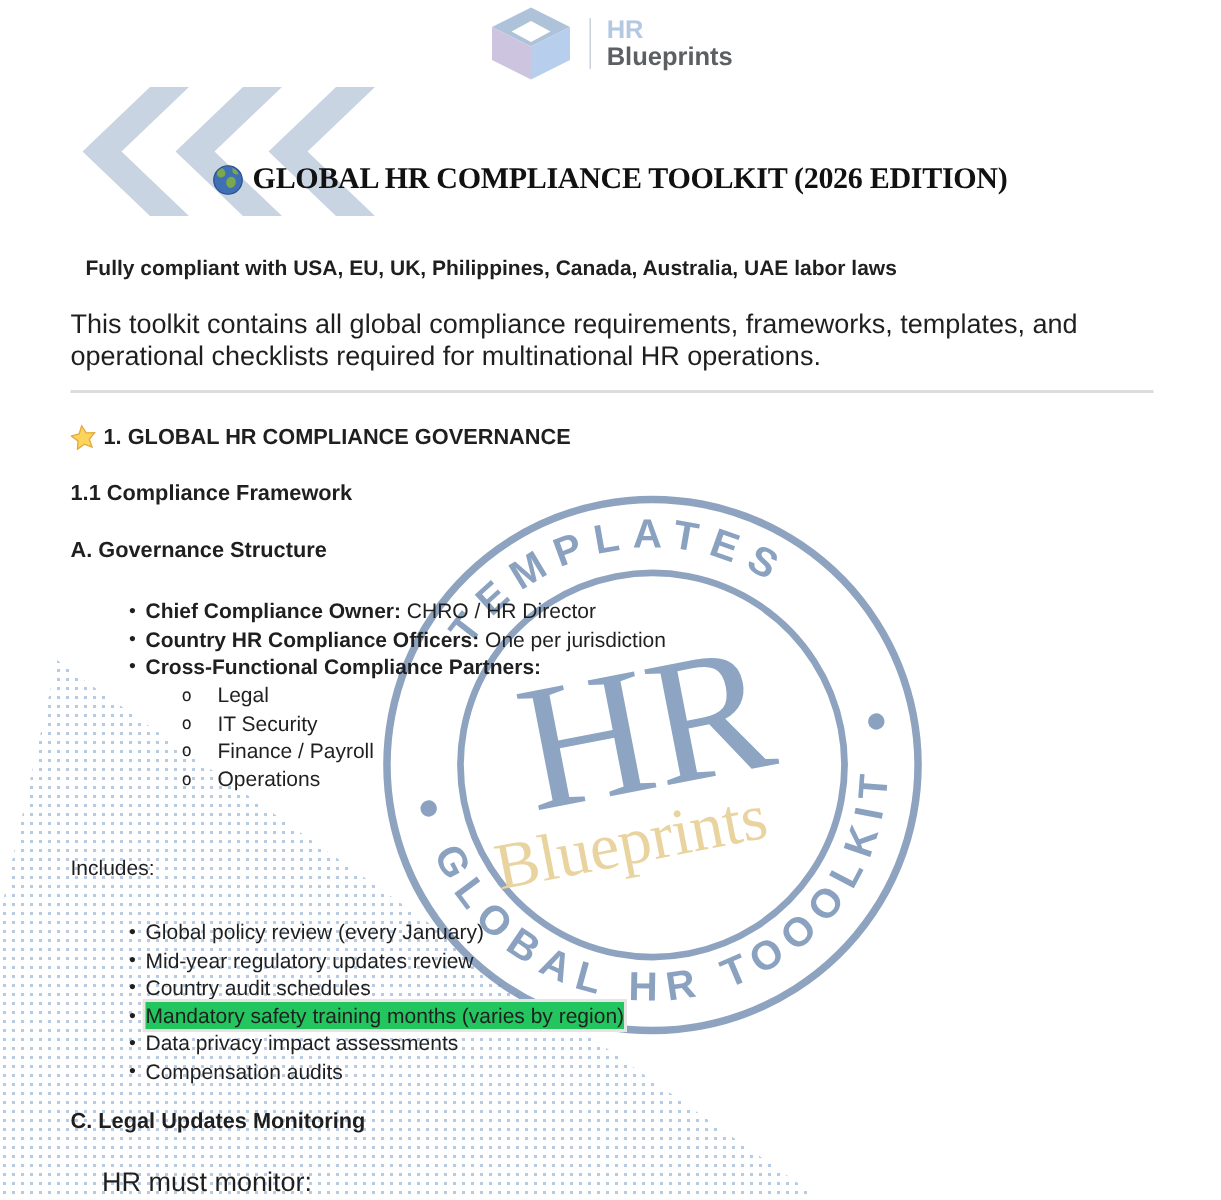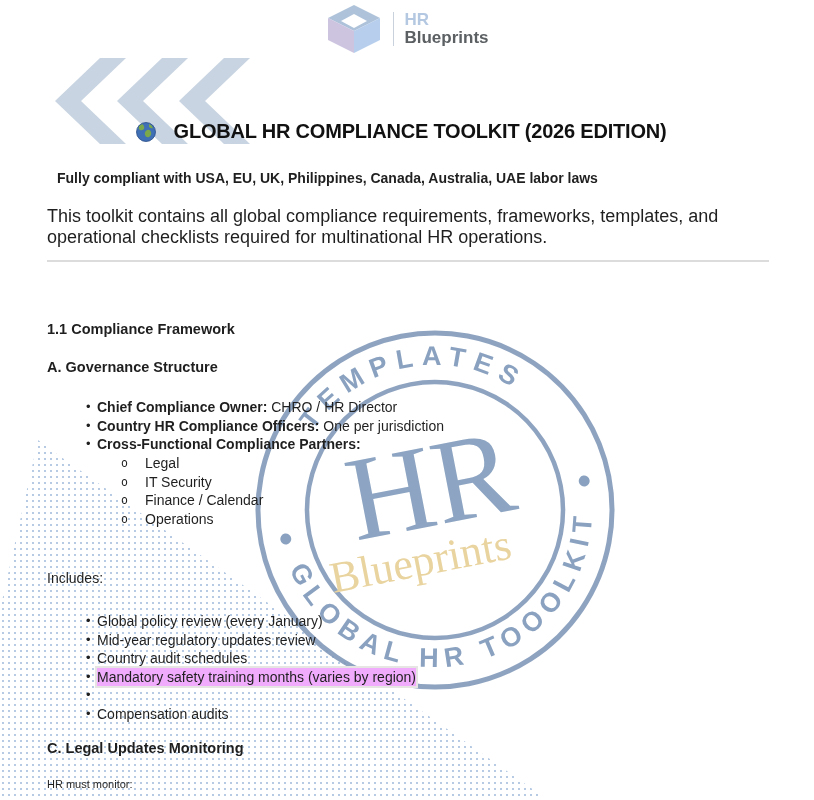--- a/index.html
+++ b/index.html
@@ -17,38 +17,38 @@
 
   .brand{position:absolute;top:4px;left:0;width:100%;display:flex;justify-content:center;
          align-items:center;gap:10px;z-index:3;}
   .brand .divider{width:1px;height:34px;background:#c9d2dc;}
   .brand-text{display:flex;flex-direction:column;line-height:18px;font-size:17px;}
   .brand-hr{color:#b4c8e2;font-weight:600;}
   .brand-bp{color:#5c6063;font-weight:600;}
 
   .title-row{position:absolute;top:108px;left:0;width:100%;display:flex;justify-content:center;
              align-items:center;gap:6px;z-index:3;}
-  .title-row h1{margin:12px;font-size:20px;font-weight:700;letter-spacing:-0.2px;color:#111;}
+  .title-row h1{margin:0;font-size:20px;font-weight:700;letter-spacing:-0.2px;color:#111;font-family:Liberation Serif, serif;}
 
   .abs{position:absolute;left:47px;z-index:3;}
   .tagline{top:156px;font-size:14px;font-weight:700;padding-left:10px;}
   .desc{top:188px;width:727px;font-size:18px;line-height:21px;}
   .rule{top:260px;width:722px;height:0;border-top:2px solid #dcdcdc;}
   .h-sec{font-size:14.5px;font-weight:700;display:flex;align-items:center;gap:5px;}
   .h1pos{top:283px;} .h11pos{top:321px;} .hApos{top:359px;justify-content:flex-end;}
   .hBpos{top:534px;} .includes{top:570px;font-size:14px;}
-  .hCpos{top:740px;} .monitor{top:778px;font-size:11px;}
+  .hCpos{top:740px;} .monitor{top:778px;font-size:18px;margin-left:21px;}
 
   ul.blist{list-style:none;margin:0;padding:0;position:absolute;z-index:3;font-size:14px;}
   ul.blist li{display:flex;line-height:18.5px;}
   .l1{left:86px;} .l1 .mk{width:11px;font-size:13px;}
   .l2{left:121px;} .l2 .mk{width:24px;font-family:"DejaVu Sans Mono",monospace;font-size:11.5px;}
   .ul1pos{top:398px;} .sub1pos{top:454px;} .ul2pos{top:612px;}
   .b{font-weight:700;}
-  .hl{background:#f0abfc;box-shadow:0 0 0 2px #e6e5e3;}
+  .hl{background:#22c55e;box-shadow:0 0 0 2px #e6e5e3;}
 </style>
 </head>
 <body>
 
 <div class="page">
 
   <div class="dots"></div>
 
   <svg class="stamp" width="400" height="400" viewBox="0 0 400 400">
     <defs>
@@ -102,20 +102,26 @@
       <circle cx="10" cy="10" r="9.5" fill="none" stroke="#2a4d85" stroke-width="0.8"></circle>
     </svg>
     <h1>GLOBAL HR COMPLIANCE TOOLKIT (2026 EDITION)</h1>
   </div>
 
   <p class="abs tagline">Fully compliant with USA, EU, UK, Philippines, Canada, Australia, UAE labor laws</p>
   <p class="abs desc">This toolkit contains all global compliance requirements, frameworks, templates, and operational checklists required for multinational HR operations.</p>
 
   <div class="abs rule"></div>
 
+  <div class="abs h-sec h1pos">
+    <svg width="17" height="17" viewBox="0 0 17 17">
+      <polygon points="8.5,0.8 10.9,5.9 16.4,6.6 12.3,10.4 13.4,15.9 8.5,13.2 3.6,15.9 4.7,10.4 0.6,6.6 6.1,5.9" fill="#fbd45c" stroke="#e8a83d" stroke-width="0.9" transform="rotate(-8 8.5 8.5)"></polygon>
+    </svg>
+    <span>1. GLOBAL HR COMPLIANCE GOVERNANCE</span>
+  </div>
 
   <div class="abs h-sec h11pos">
     <span>1.1 Compliance Framework</span>
   </div>
 
   <div class="abs h-sec hApos">
     <span>A. Governance Structure</span>
   </div>
 
   <ul class="blist l1 ul1pos">
@@ -137,21 +143,21 @@
     <li>
       <span class="mk">o</span>
       <span>Legal</span>
     </li>
     <li>
       <span class="mk">o</span>
       <span>IT Security</span>
     </li>
     <li>
       <span class="mk">o</span>
-      <span>Finance / Calendar</span>
+      <span>Finance / Payroll</span>
     </li>
     <li>
       <span class="mk">o</span>
       <span>Operations</span>
     </li>
   </ul>
 
   <div class="abs includes">Includes:</div>
 
   <ul class="blist l1 ul2pos">
@@ -166,20 +172,21 @@
     <li>
       <span class="mk">•</span>
       <span>Country audit schedules</span>
     </li>
     <li>
       <span class="mk">•</span>
       <span class="hl">Mandatory safety training months (varies by region)</span>
     </li>
     <li>
       <span class="mk">•</span>
+      <span>Data privacy impact assessments</span>
     </li>
     <li>
       <span class="mk">•</span>
       <span>Compensation audits</span>
     </li>
   </ul>
 
   <div class="abs h-sec hCpos">
     <span>C. Legal Updates Monitoring</span>
   </div>

